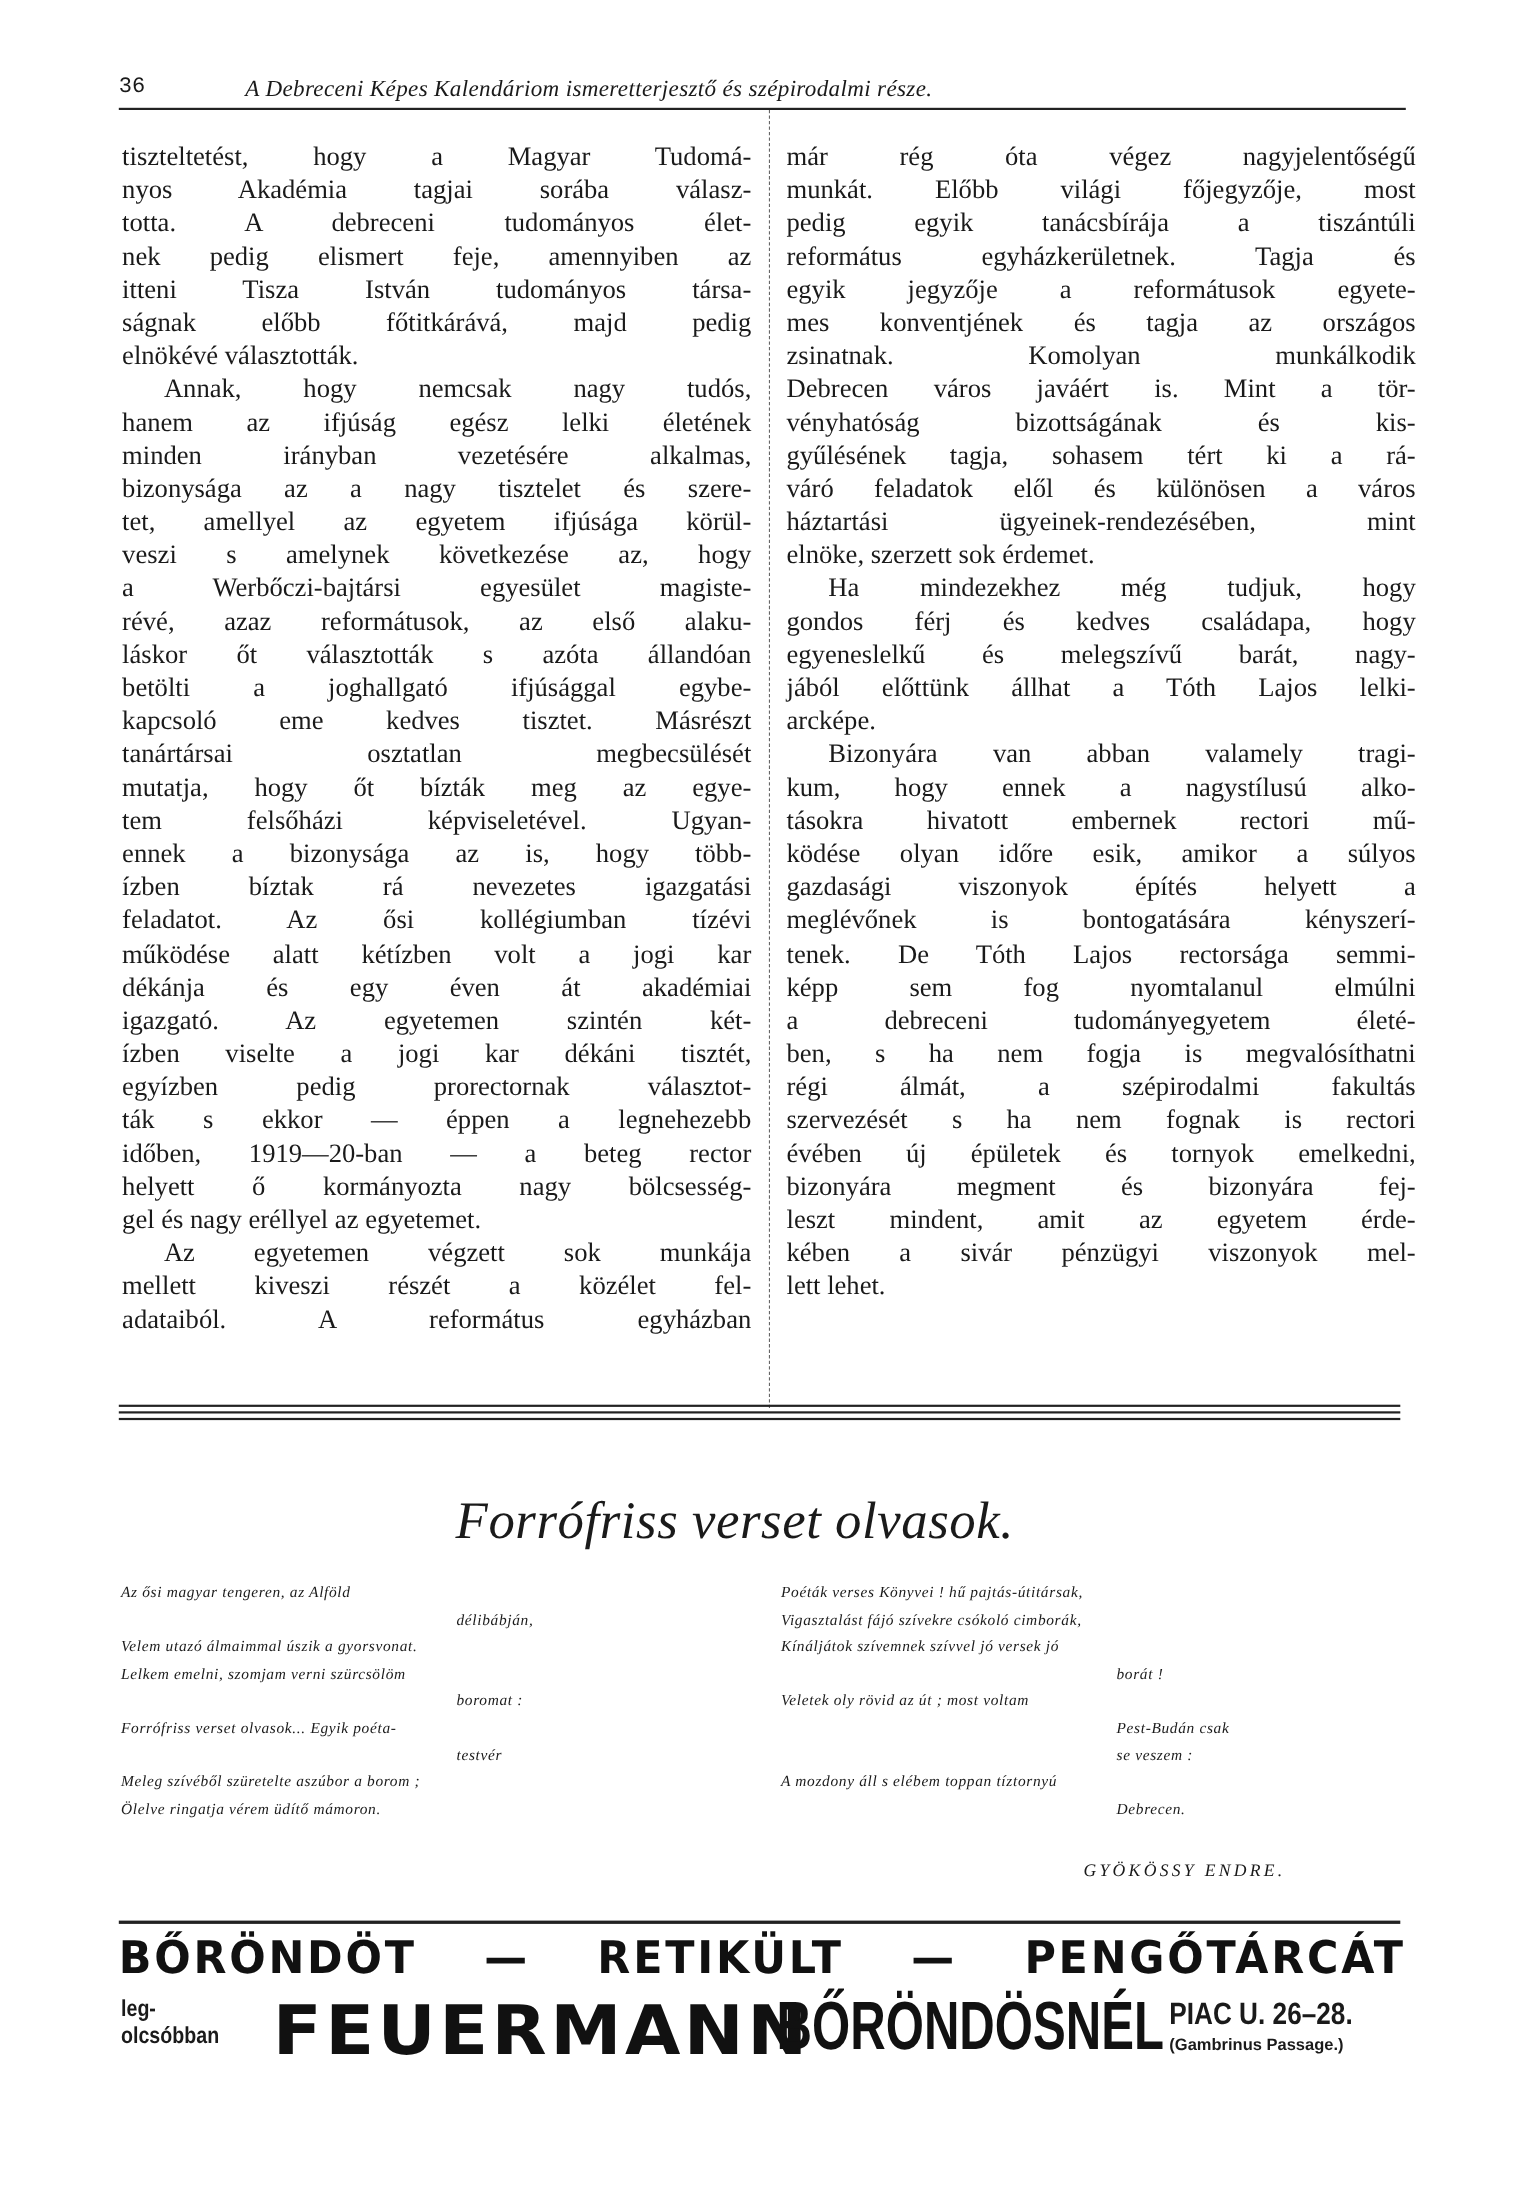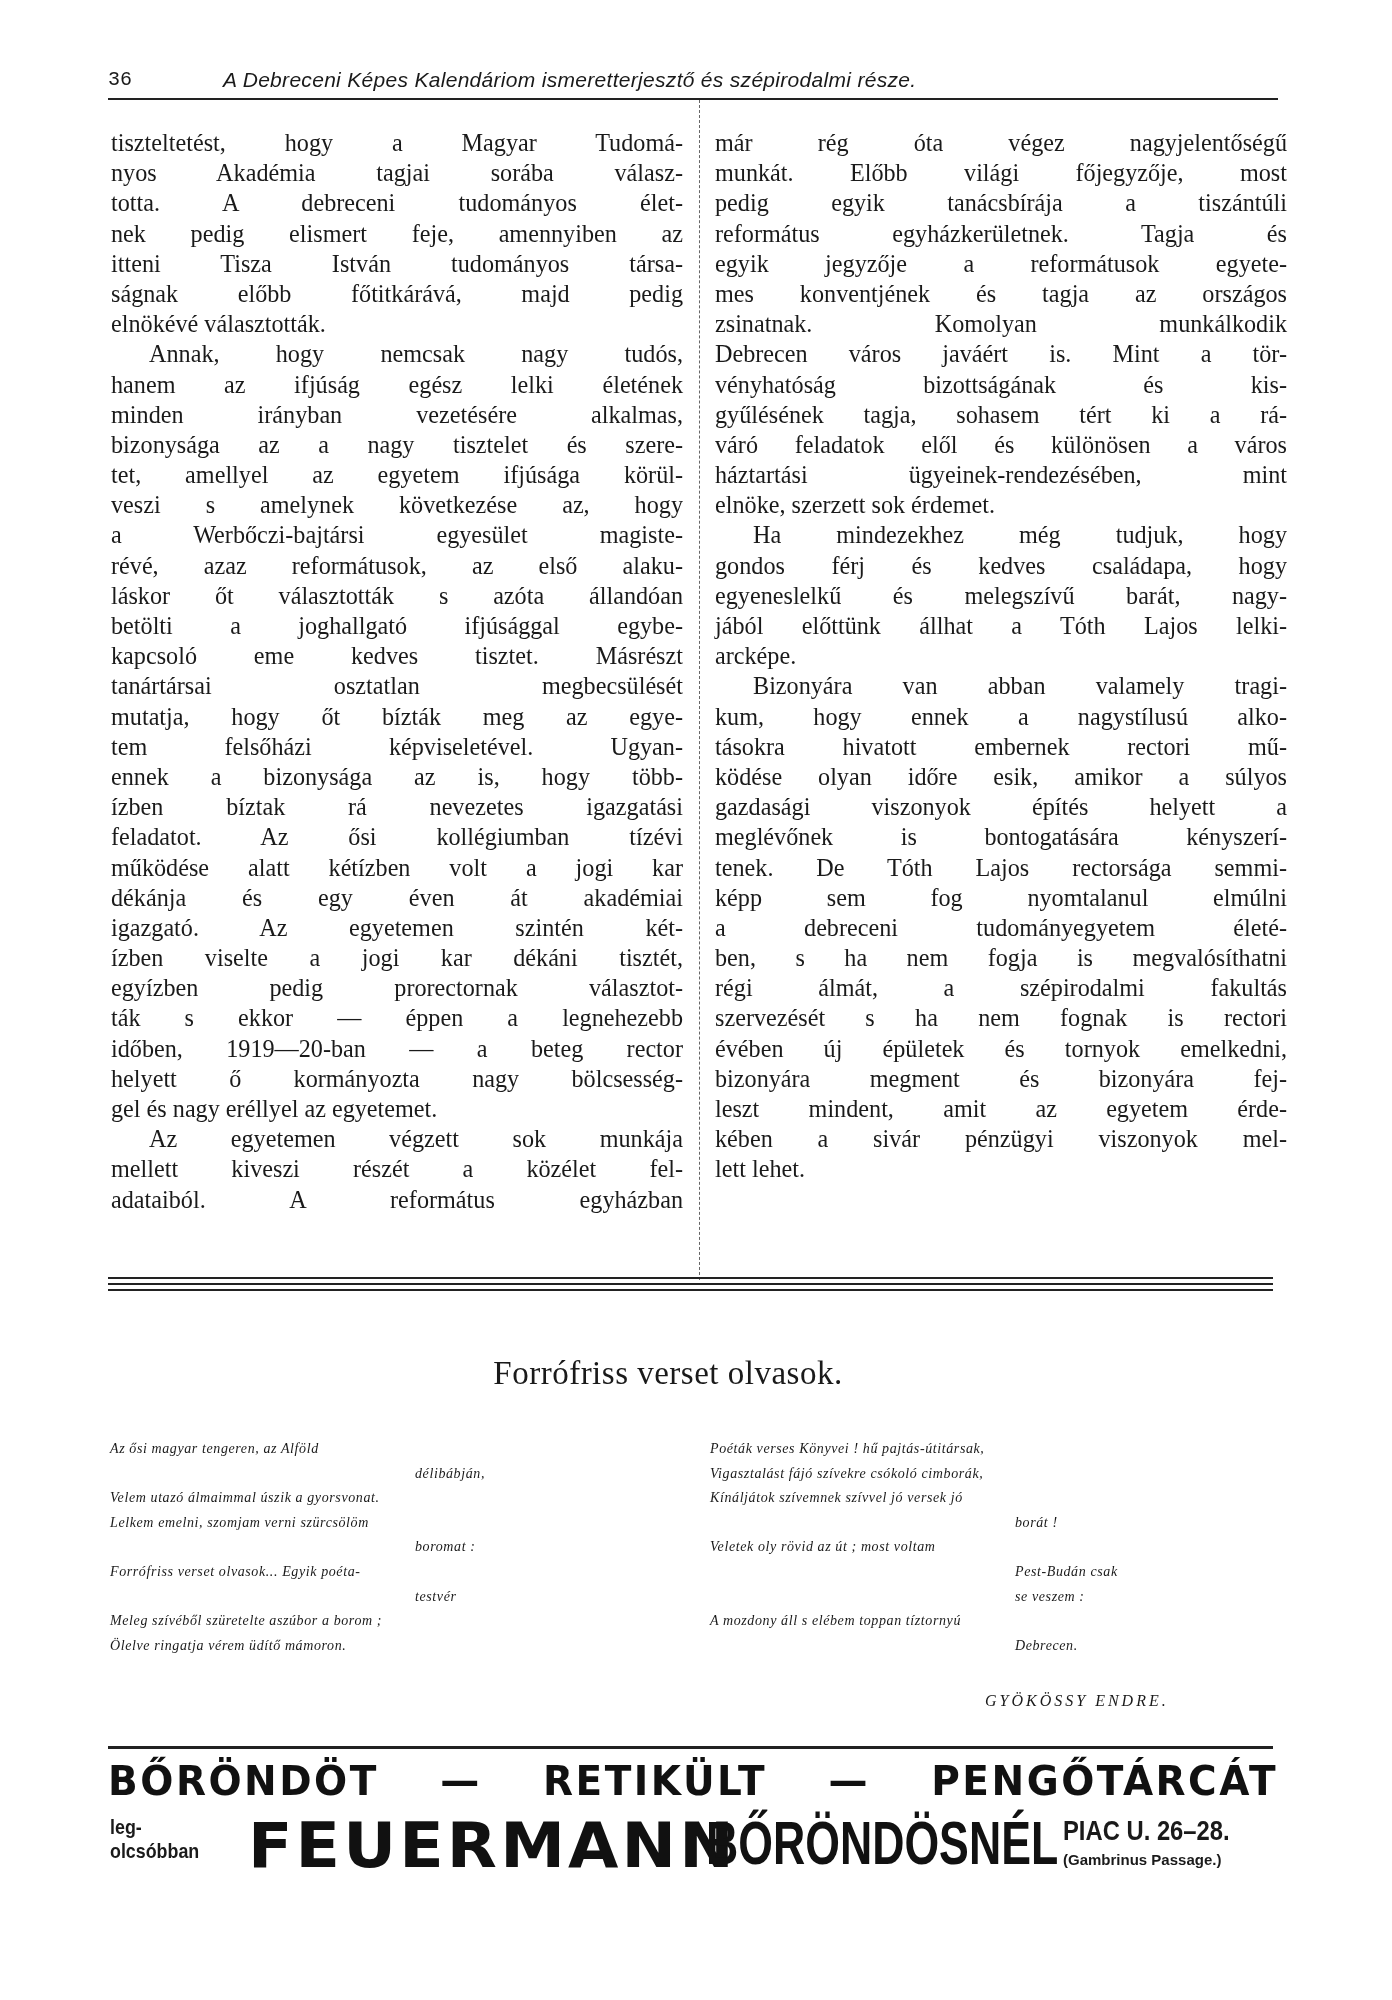--- a/index.html
+++ b/index.html
@@ -1,34 +1,34 @@
 <!DOCTYPE html>
 <html><head>
 <meta charset="utf-8">
 <style>
   html, body { margin:0; padding:0; background:#ffffff; }
   body { width:1392px; height:2000px; position:relative; overflow:hidden; color:#1a1a1a;
          font-family:"DejaVu Serif", serif; }
   .header { position:absolute; left:108px; top:64px; width:1170px; height:34px; }
   .page-num { position:absolute; left:0; top:4px; font-size:20px; font-family:Liberation Mono, monospace; }
   .running-title { position:absolute; left:115px; top:4px; font-size:21px; font-style:italic;
-         font-family:Liberation Sans, sans-serif; letter-spacing:0.3px; }
+         font-family:Liberation Serif, serif; letter-spacing:0.3px; }
   .header-rule { position:absolute; left:0; top:34px; width:1170px; height:2px; background:#222; }
   .col-divider { position:absolute; left:699px; top:100px; width:0; height:1180px; border-left:1px dashed #666; }
   .column { position:absolute; top:128px; width:572px; font-family:"Liberation Serif", serif;
          font-size:24.2px; line-height:30.2px; }
   .col-left { left:111px; }
   .col-right { left:715px; }
   .line { display:block; text-align:justify; text-align-last:justify; white-space:nowrap; height:30.2px; overflow:visible; }
   .line.last { text-align-last:left; }
   .line.indent { padding-left:38px; }
   .triple-rule { position:absolute; left:108px; top:1277px; width:1165px; }
   .triple-rule div { height:2px; background:#222; margin-bottom:4px; }
   .poem-title { position:absolute; left:0; width:1336px; top:1355px; text-align:center;
-         font-family:"Liberation Serif", serif; font-size:33px; letter-spacing:0.5px; }
+         font-family:"Liberation Serif", serif; font-style:italic; font-size:48px; letter-spacing:0.5px; }
   .poem-col { position:absolute; top:1437px; width:560px; font-family:"Liberation Serif", serif;
          font-style:italic; font-size:14px; line-height:24.6px; letter-spacing:0.6px; }
   .poem-left { left:110px; }
   .poem-right { left:710px; }
   .pl { display:block; white-space:nowrap; height:24.6px; }
   .pl.cont { padding-left:305px; }
   .signature { position:absolute; left:985px; top:1692px; font-family:"Liberation Serif", serif;
          font-style:italic; font-size:16px; letter-spacing:3px; }
   .ad-rule { position:absolute; left:108px; top:1746px; width:1165px; height:3px; background:#222; }
   .ad-line1 { position:absolute; left:108px; top:1758px; width:1170px; font-family:"DejaVu Sans", sans-serif;

